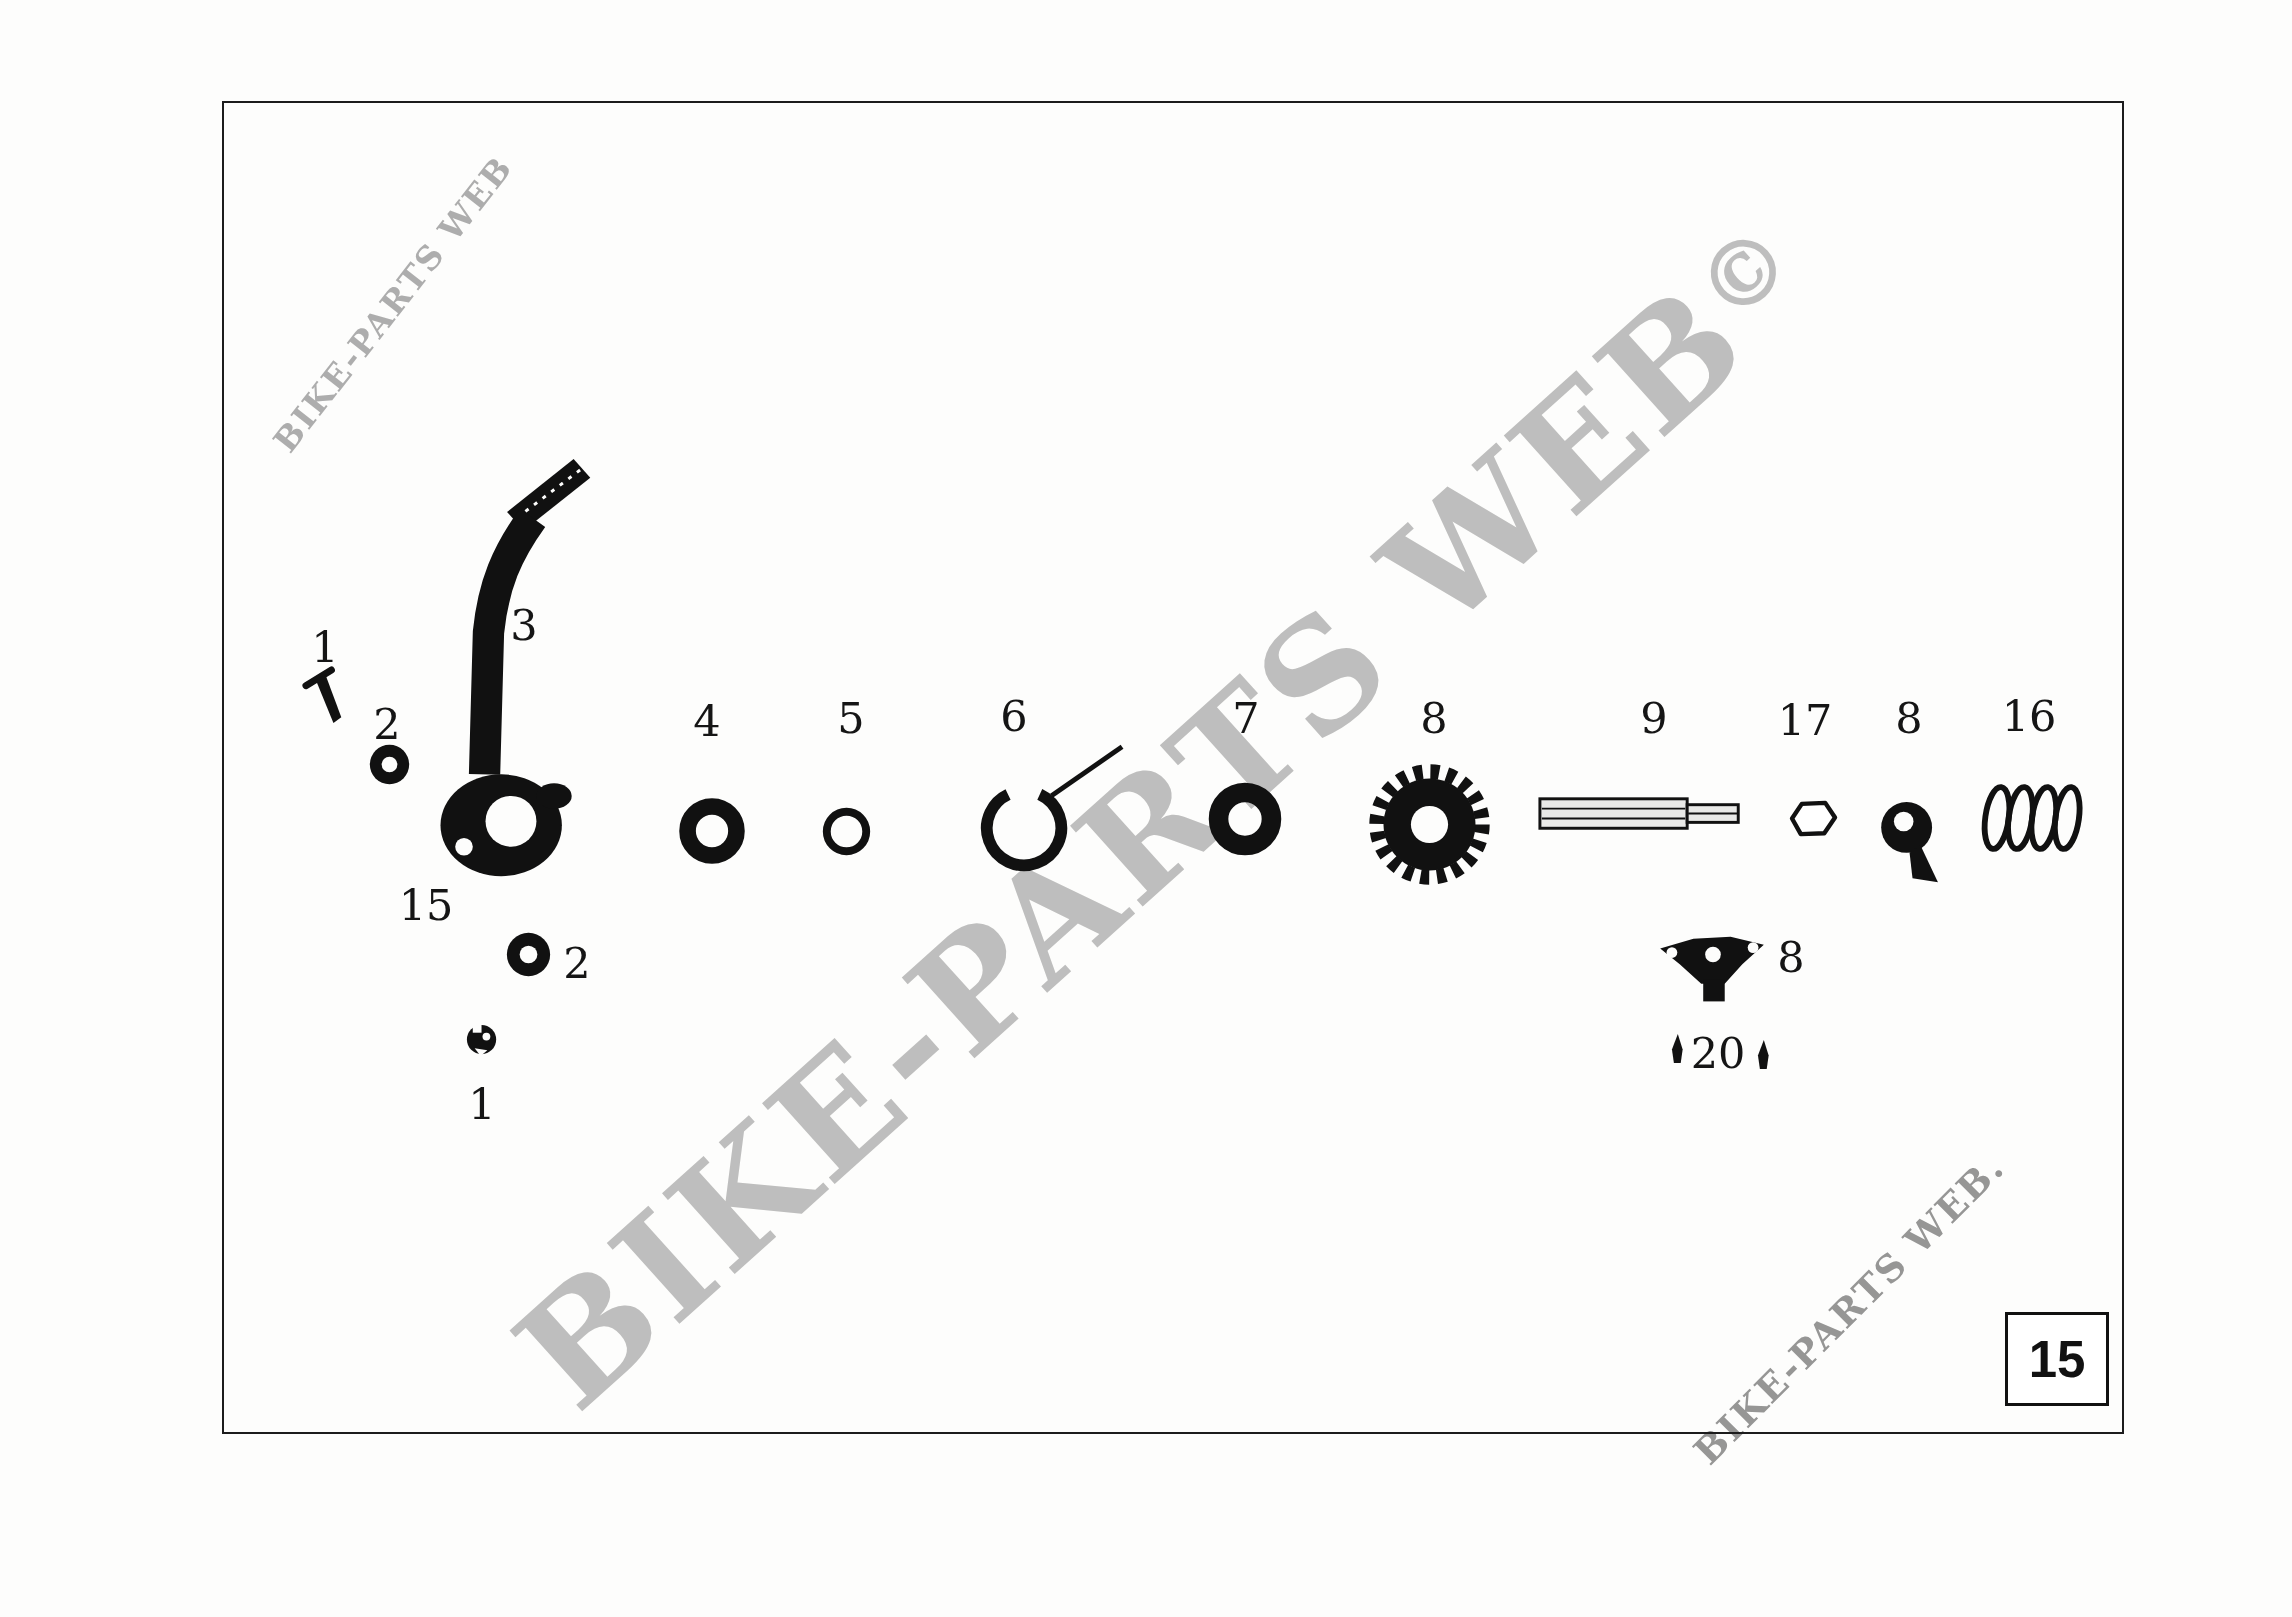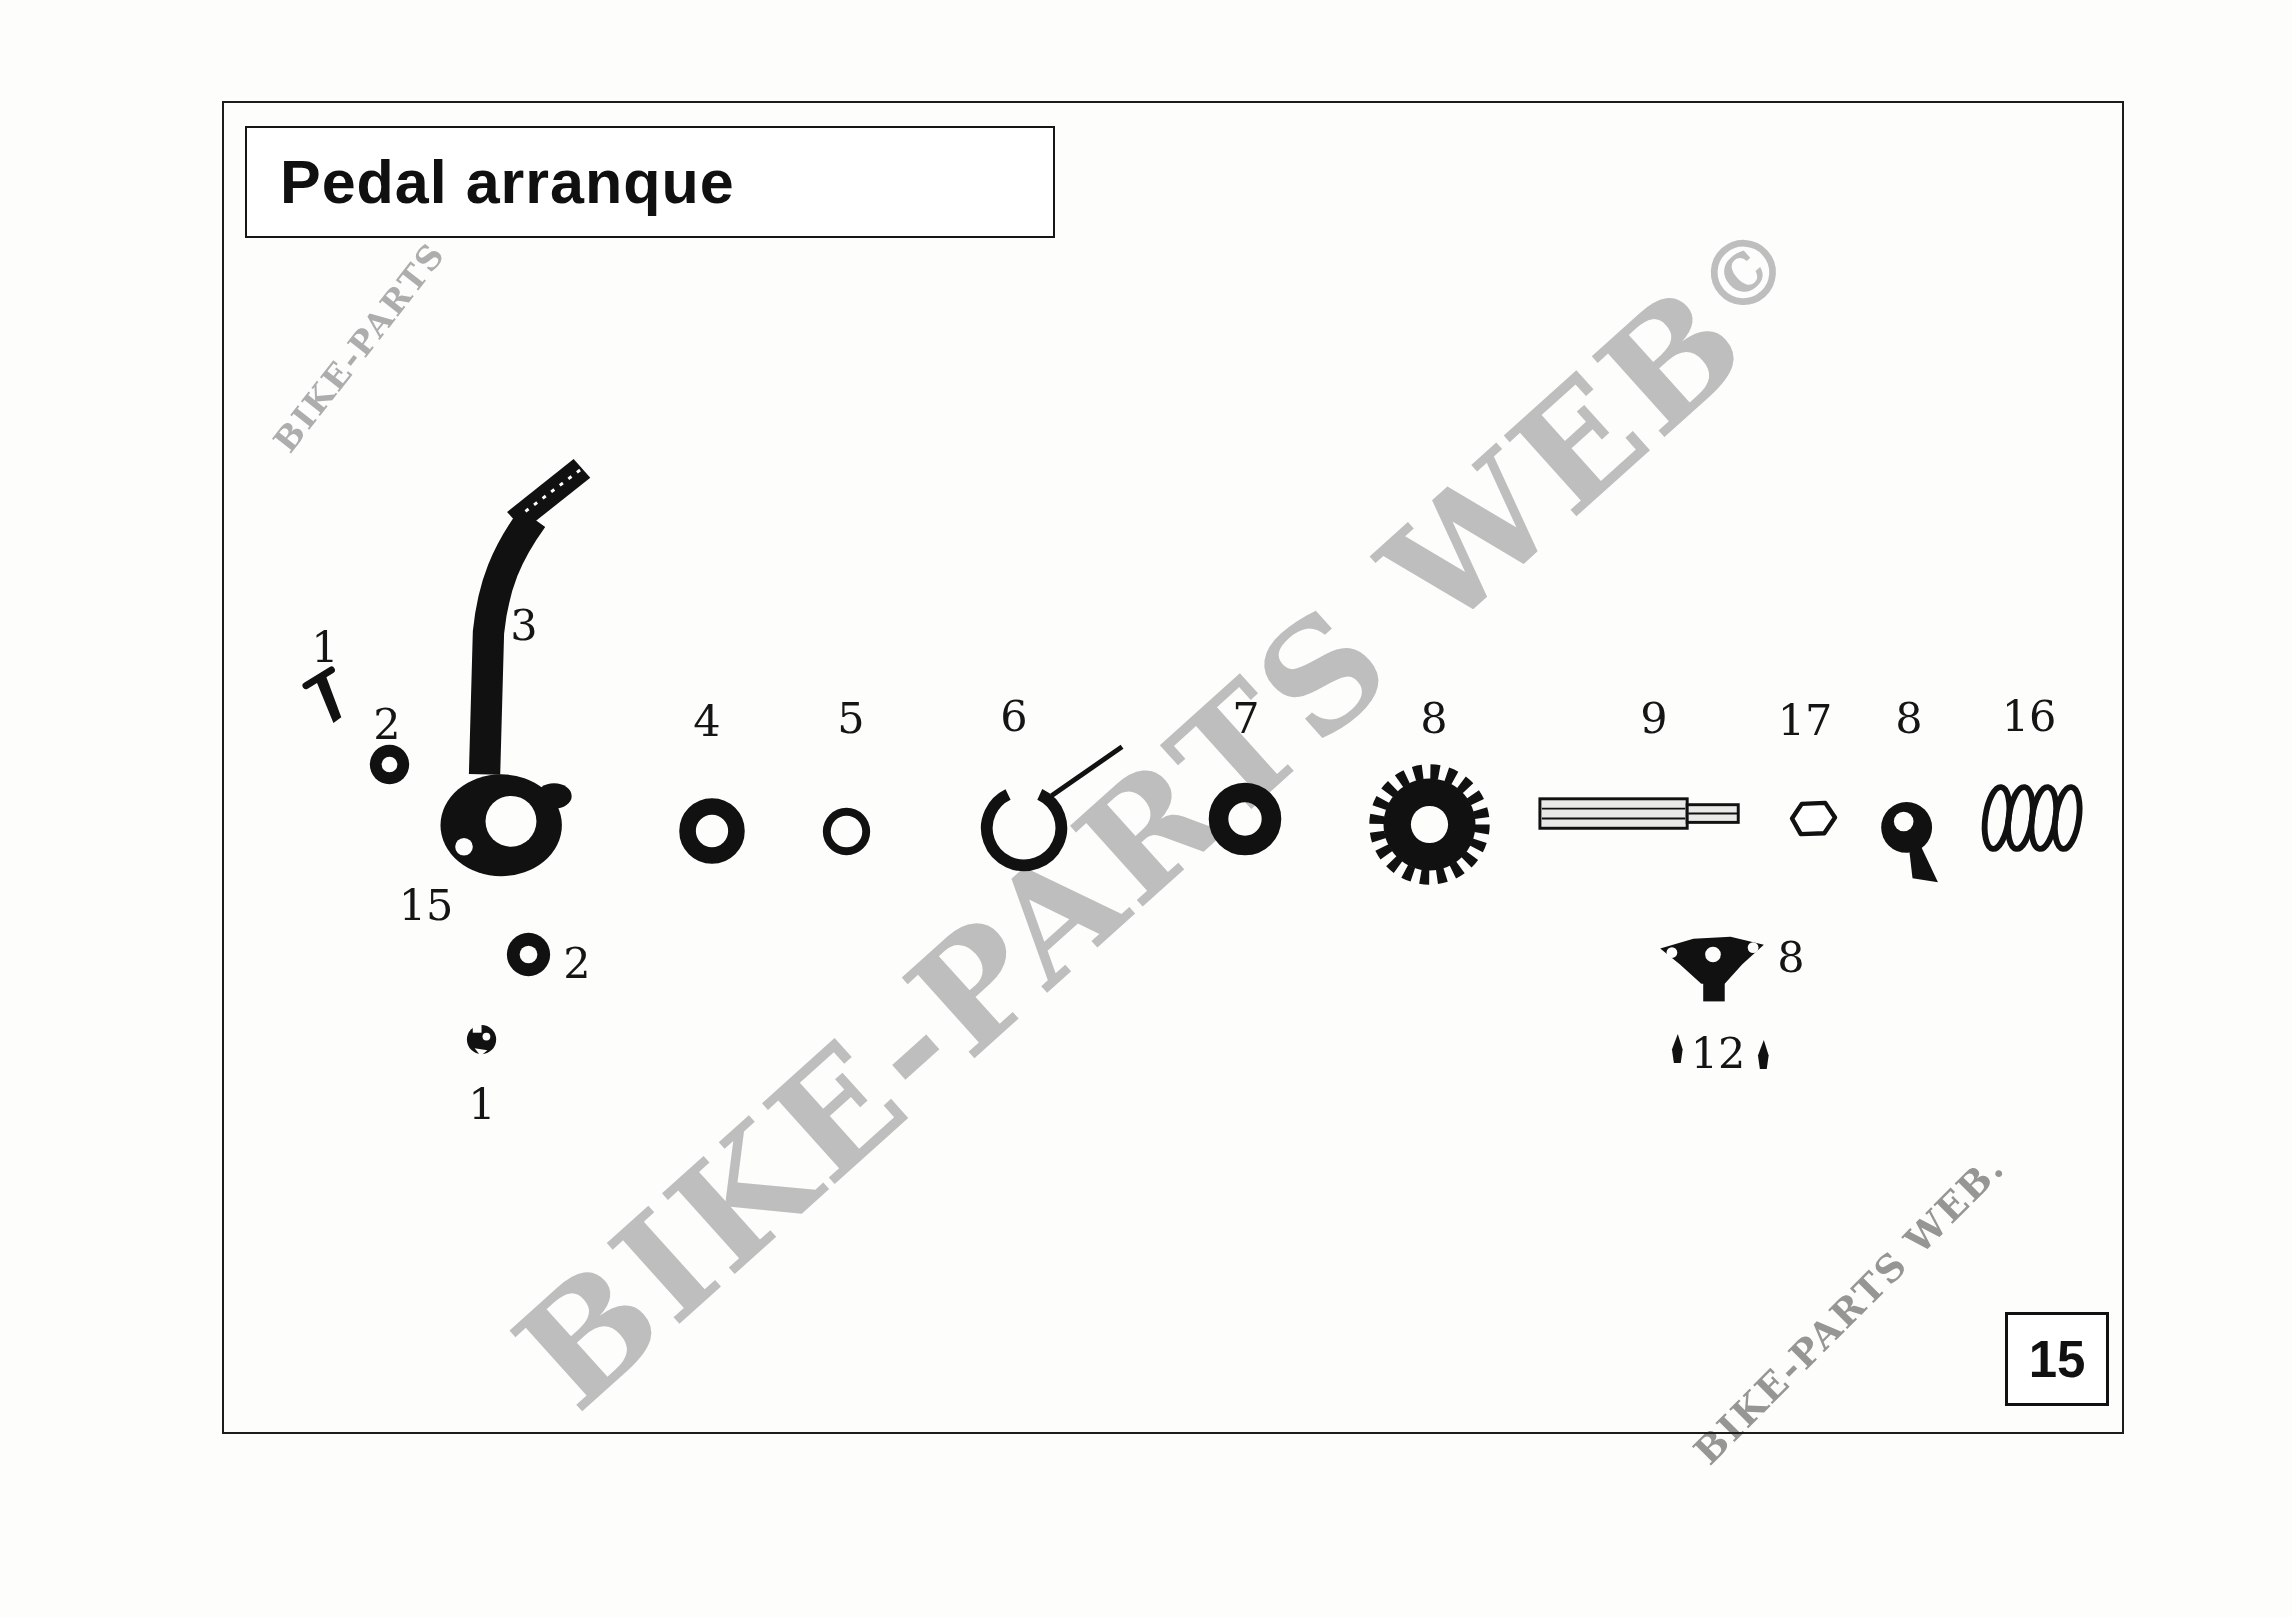--- a/index.html
+++ b/index.html
@@ -63,42 +63,39 @@
 <body>
 
 <div class="page">
 
   <div class="wm wm-main"><span>BIKE-PARTS WEB</span><span class="c">©</span></div>
   <div class="wm wm-tl">BIKE-PARTS WEB</div>
   <div class="wm wm-br">BIKE-PARTS WEB.</div>
 
   <div class="frame"></div>
 
-  <div class="title-box">
-    <span class="t">Pedal arranque</span>
-  </div>
 
   <div class="pagenum-box">
     <span class="n">15</span>
   </div>
 
   <span class="plabel" style="left:325px;top:647px">1</span>
   <span class="plabel" style="left:387px;top:724px">2</span>
   <span class="plabel" style="left:524px;top:625px">3</span>
   <span class="plabel" style="left:707px;top:721px">4</span>
   <span class="plabel" style="left:851px;top:718px">5</span>
   <span class="plabel" style="left:1014px;top:716px">6</span>
   <span class="plabel" style="left:1246px;top:718px">7</span>
   <span class="plabel" style="left:1434px;top:718px">8</span>
   <span class="plabel" style="left:1654px;top:718px">9</span>
   <span class="plabel" style="left:1805px;top:720px">17</span>
   <span class="plabel" style="left:1909px;top:718px">8</span>
   <span class="plabel" style="left:2029px;top:716px">16</span>
   <span class="plabel" style="left:1791px;top:957px">8</span>
-  <span class="plabel" style="left:1718px;top:1053px">12</span>
+  <span class="plabel" style="left:1718px;top:1053px">20</span>
   <span class="plabel" style="left:426px;top:905px">15</span>
   <span class="plabel" style="left:577px;top:963px">2</span>
   <span class="plabel" style="left:482px;top:1104px">1</span>
 
   <svg class="part" style="left:300px;top:664px" width="59" height="69" viewBox="0 0 60 70">
     <line x1="6" y1="22" x2="32" y2="6" stroke="#111" stroke-width="7" stroke-linecap="round"></line>
     <polygon points="16,16 26,11 42,54 34,60" fill="#111"></polygon>
   </svg>
 
   <svg class="part" style="left:360px;top:735px" width="59" height="59" viewBox="0 0 60 60">

